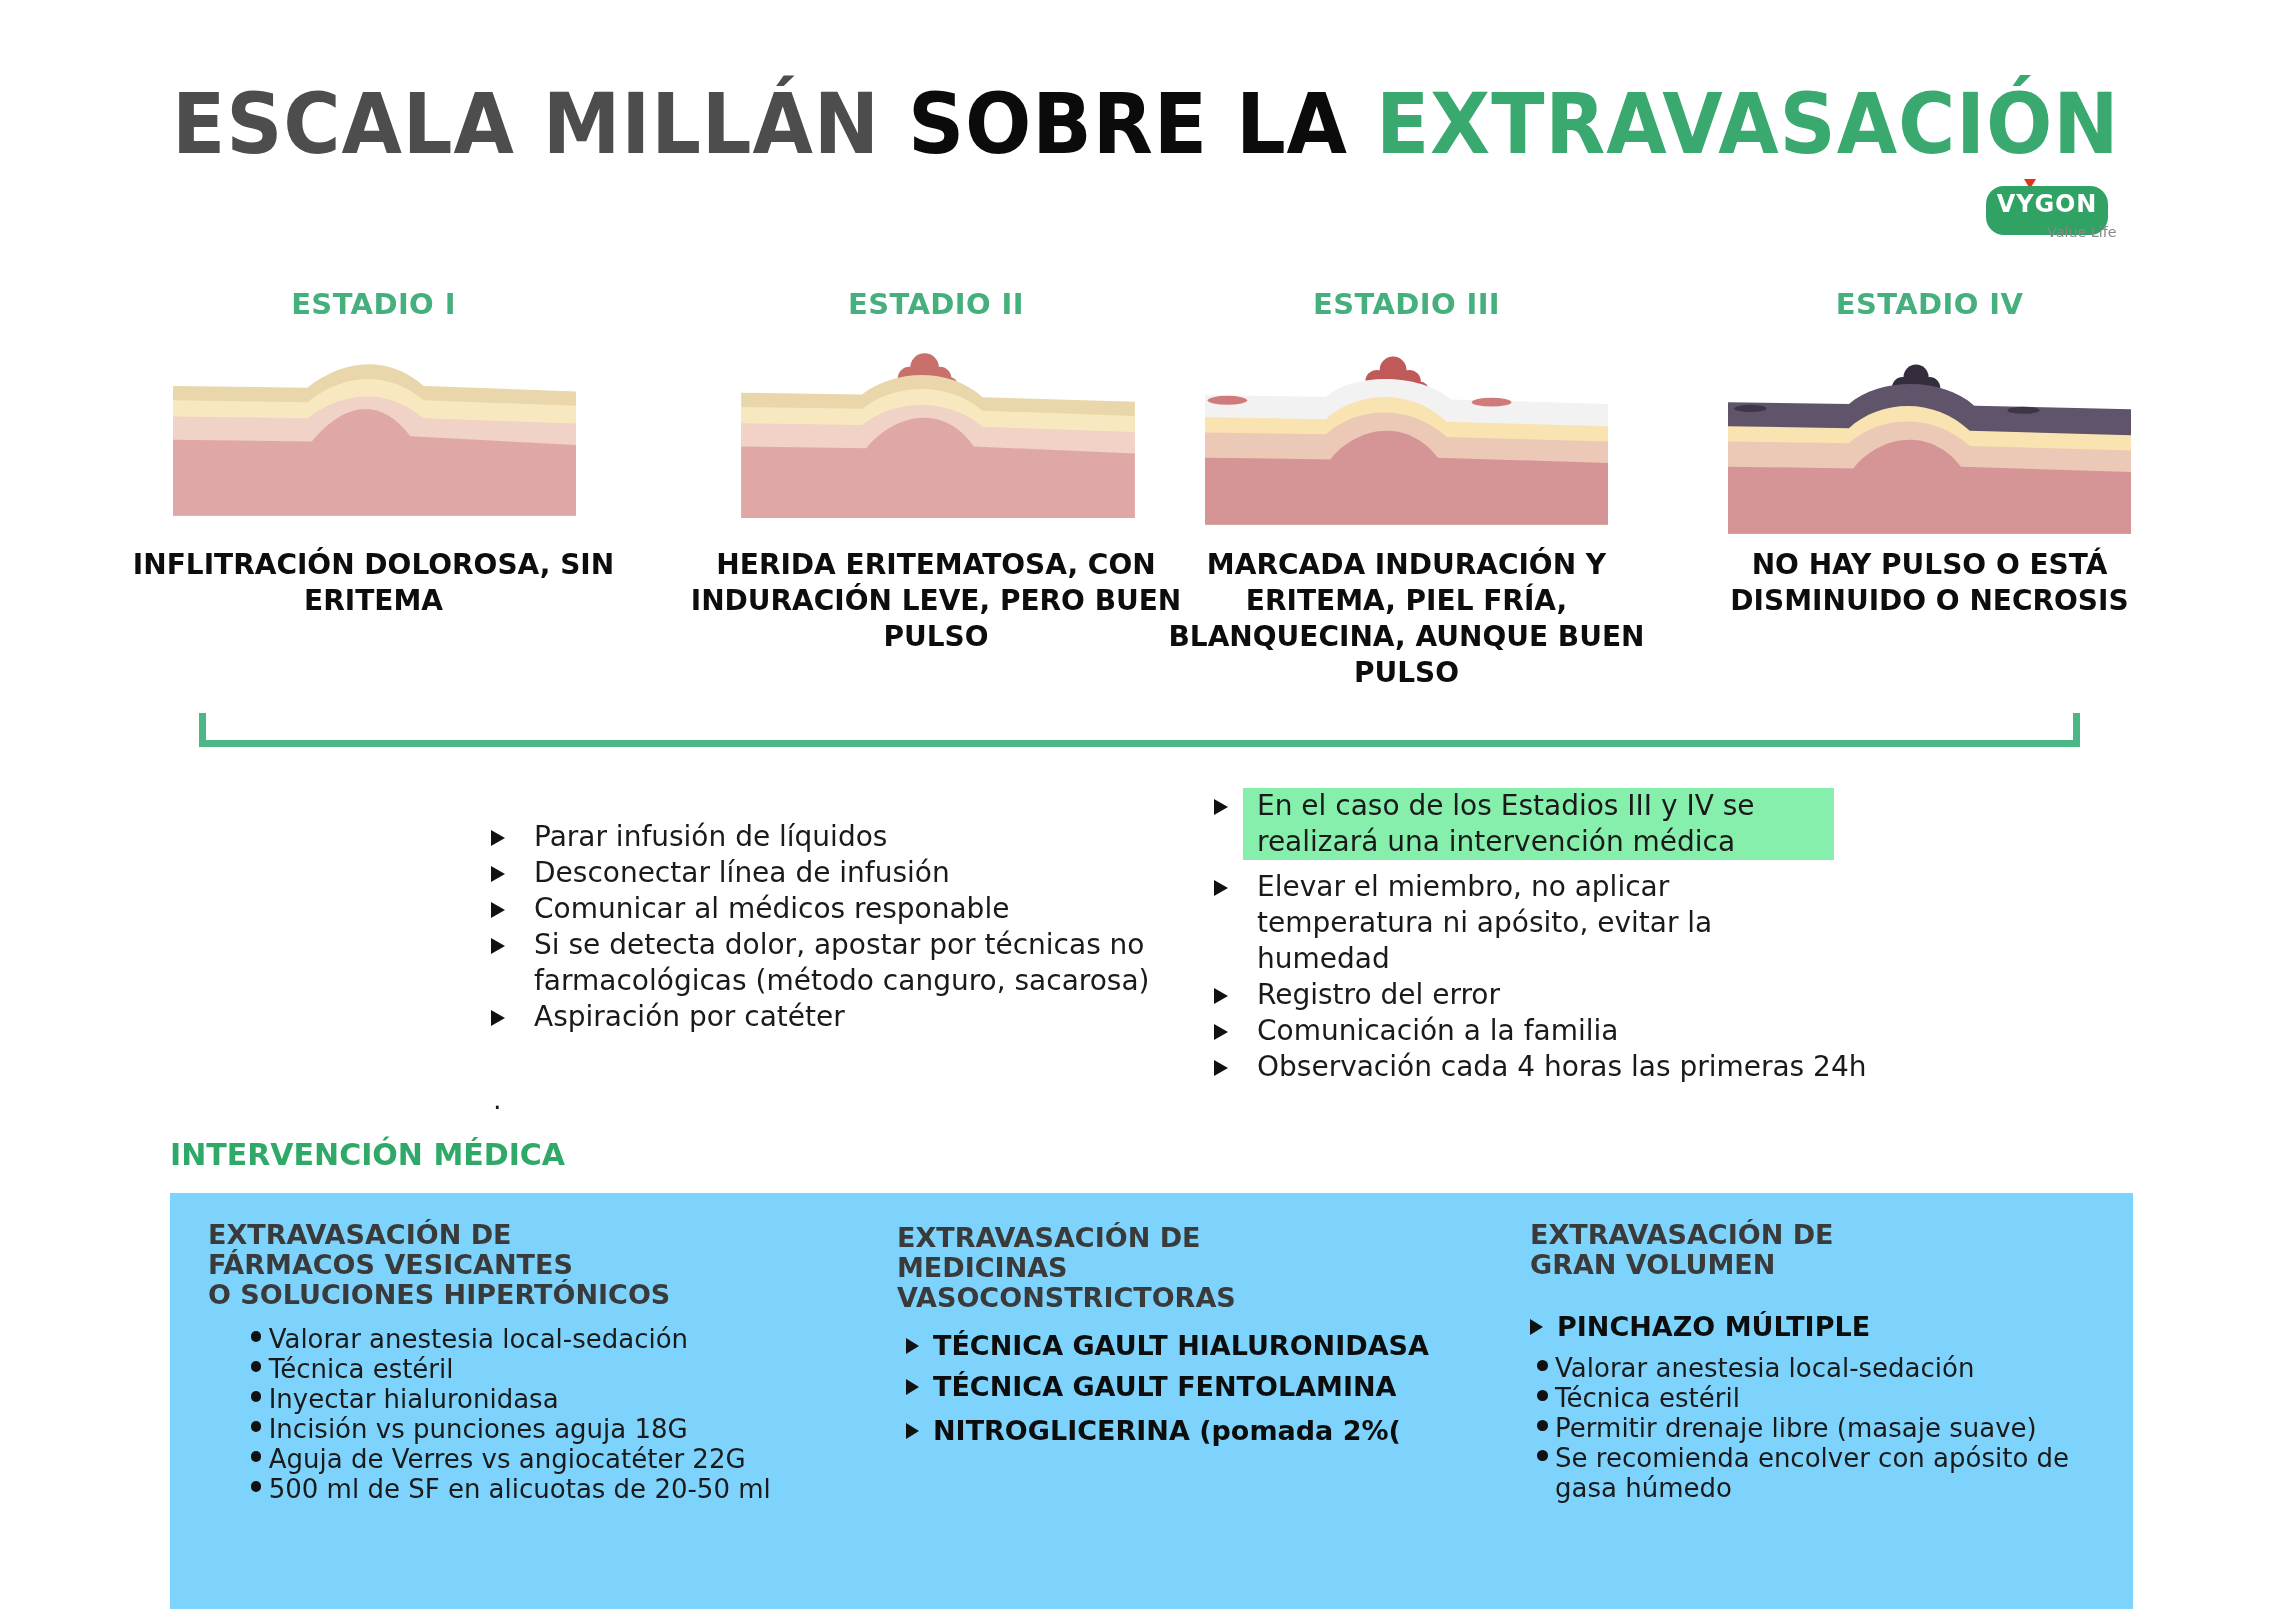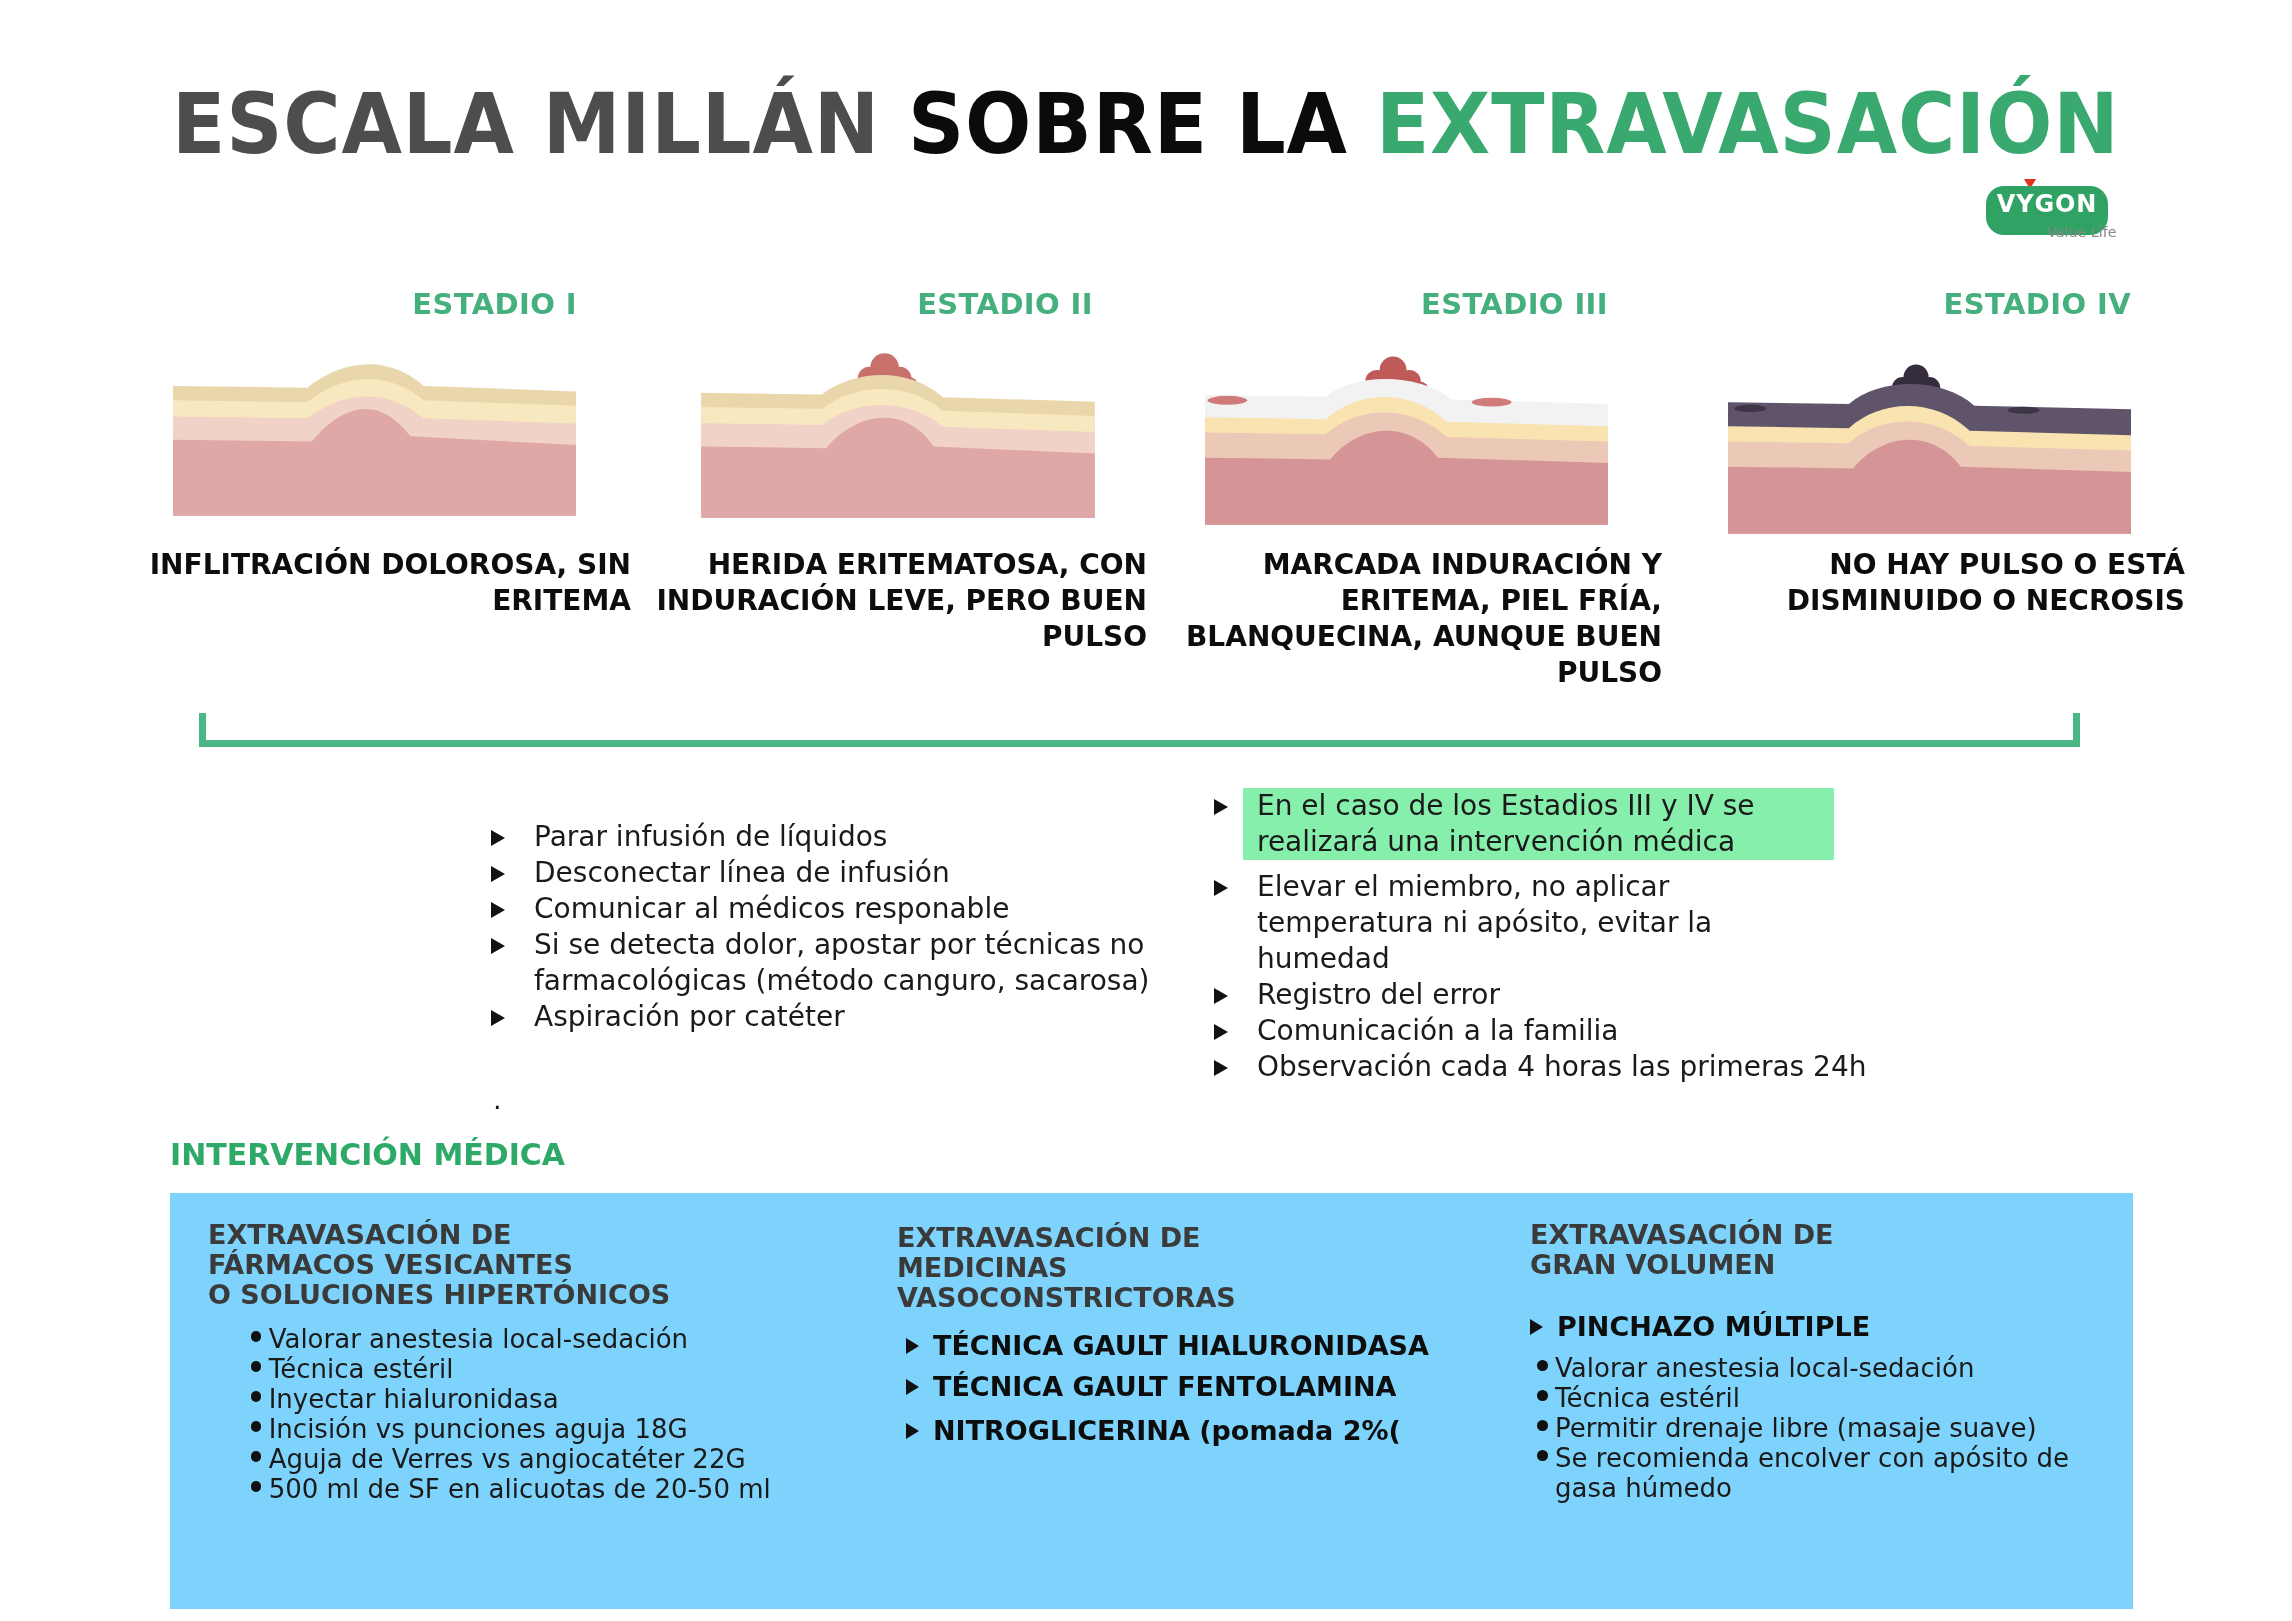--- a/index.html
+++ b/index.html
@@ -21,21 +21,21 @@
     position: absolute; left: 0; top: 7.2px; width: 122px; height: 49px; border-radius: 18px;
     background: #2fa264; color: #fff; font-weight: bold; font-size: 24px; text-align: center;
     line-height: 36px; letter-spacing: 0.9px;
   }
   .logo .tri {
     position: absolute; left: 38px; top: 0; width: 0; height: 0;
     border-left: 6.3px solid transparent; border-right: 6.3px solid transparent; border-top: 10.7px solid #e2341f;
   }
   .logo .tag { position: absolute; left: 61px; top: 45px; font-size: 14.3px; color: #888; }
 
-  .stage { position: absolute; text-align: right; }
+  .stage { position: absolute; text-align: center; }
   .stage .label {
     color: #45b07e; font-weight: bold; font-size: 29px; letter-spacing: 0.4px;
   }
   .stage .art { position: absolute; }
   .stage .desc {
     position: absolute; left: -54px; right: -54px; font-weight: bold; font-size: 28px; line-height: 36px; color: #0d0d0d;
   }
 
   .bracket {
     position: absolute; left: 199px; top: 713px; width: 1881px; height: 34px;
@@ -90,21 +90,21 @@
   <div class="label">ESTADIO I</div>
   <svg class="art" style="left:2.7px; top:72px;" width="403" height="157" viewBox="0 0 450 175">
     <path d="M0 30 L150 32 C190 0 240 -5 280 30 L450 36 L450 175 L0 175 Z" fill="#e9d6aa"></path>
     <path d="M0 46 L150 48 C190 16 240 12 280 46 L450 52 L450 175 L0 175 Z" fill="#f8e8c0"></path>
     <path d="M0 64 L150 66 C190 35 240 32 280 66 L450 72 L450 175 L0 175 Z" fill="#f1d2c6"></path>
     <path d="M0 90 L155 92 C190 50 230 40 265 86 L450 96 L450 175 L0 175 Z" fill="#e0a7a7"></path>
   </svg>
   <div class="desc" style="top:260px;">INFLITRACIÓN DOLOROSA, SIN ERITEMA</div>
 </div>
 
-<div class="stage" style="left:699px; top:287px; width:394px;">
+<div class="stage" style="left:739px; top:287px; width:394px;">
   <div class="label">ESTADIO II</div>
   <svg class="art" style="left:1.8px; top:61px;" width="394" height="170" viewBox="0 0 440 190">
     <circle cx="205" cy="22" r="16" fill="#c7706c"></circle>
     <circle cx="188" cy="34" r="13" fill="#c7706c"></circle>
     <circle cx="222" cy="34" r="13" fill="#c7706c"></circle>
     <circle cx="232" cy="42" r="10" fill="#c7706c"></circle>
     <path d="M0 50 L135 52 C170 25 230 20 270 55 L440 60 L440 190 L0 190 Z" fill="#e9d6aa"></path>
     <path d="M0 66 L135 68 C170 40 230 36 270 70 L440 76 L440 190 L0 190 Z" fill="#f8e8c0"></path>
     <path d="M0 84 L135 86 C170 58 230 54 270 88 L440 94 L440 190 L0 190 Z" fill="#f1d2c6"></path>
     <path d="M0 110 L140 112 C170 75 225 60 260 110 L440 118 L440 190 L0 190 Z" fill="#e0a7a7"></path>

